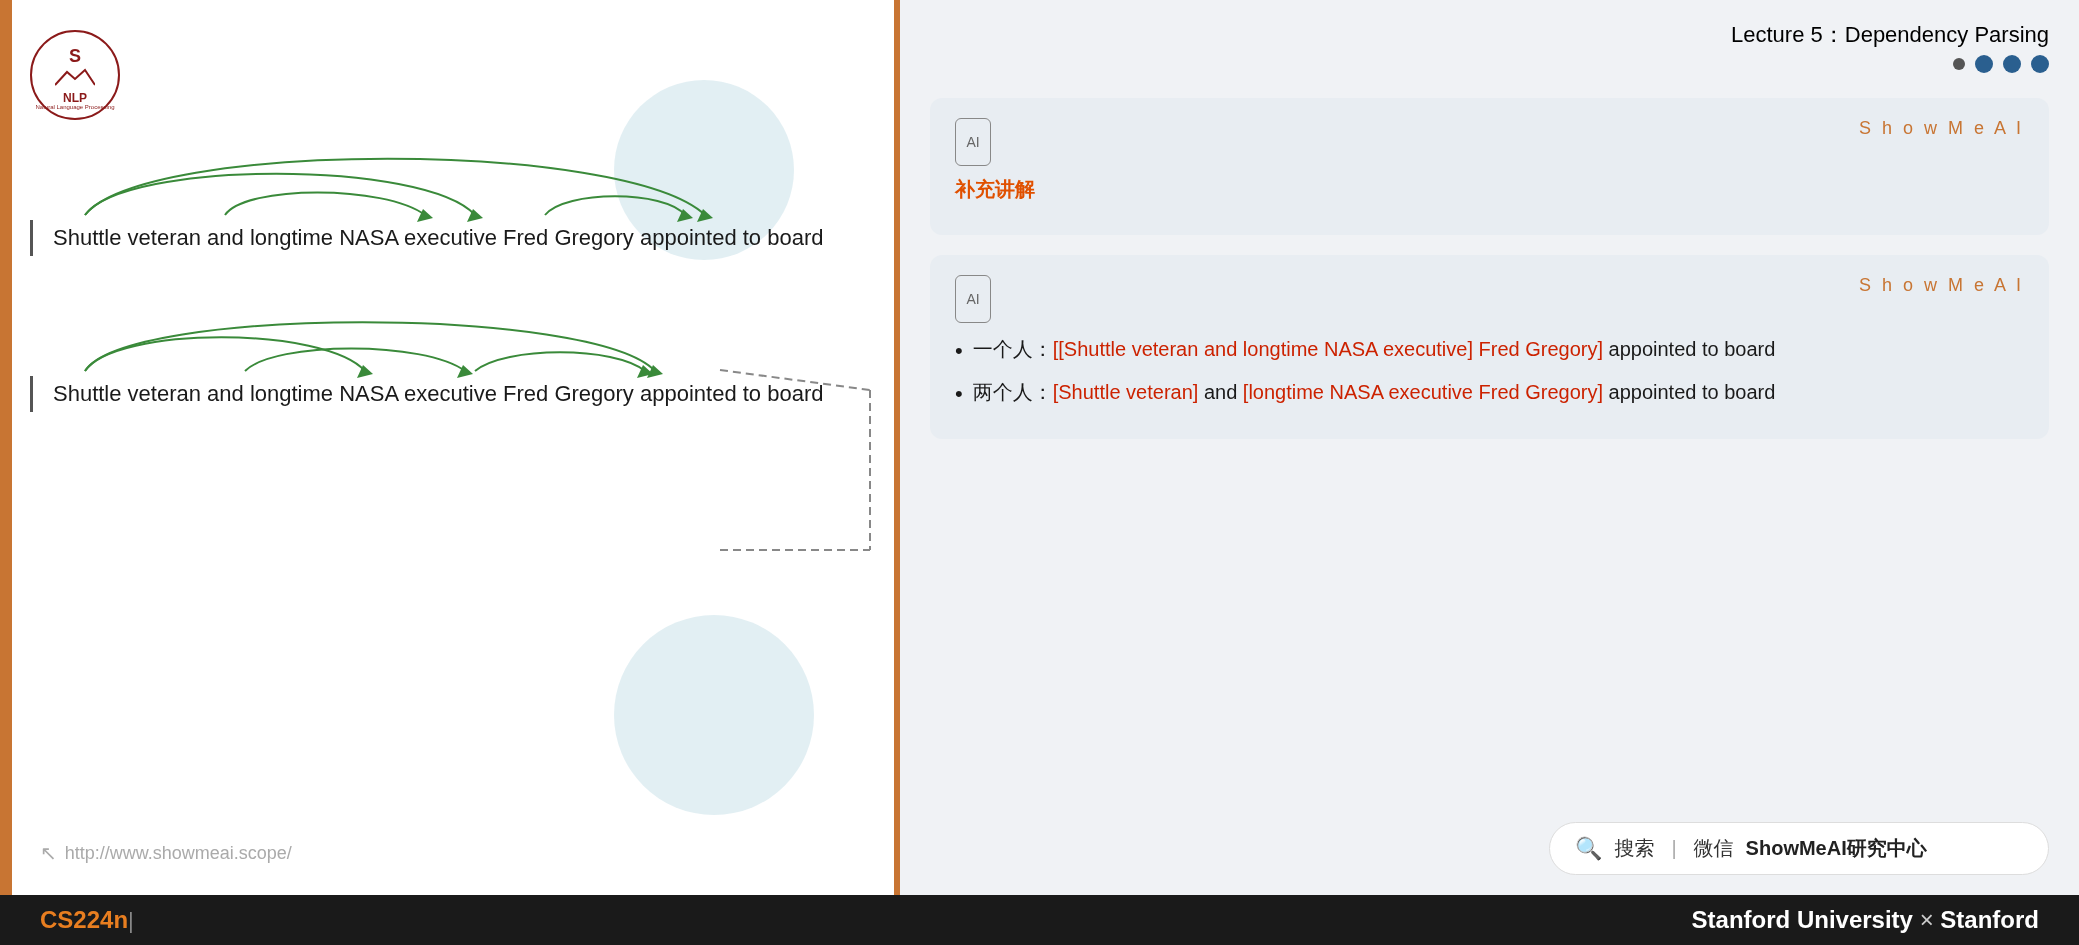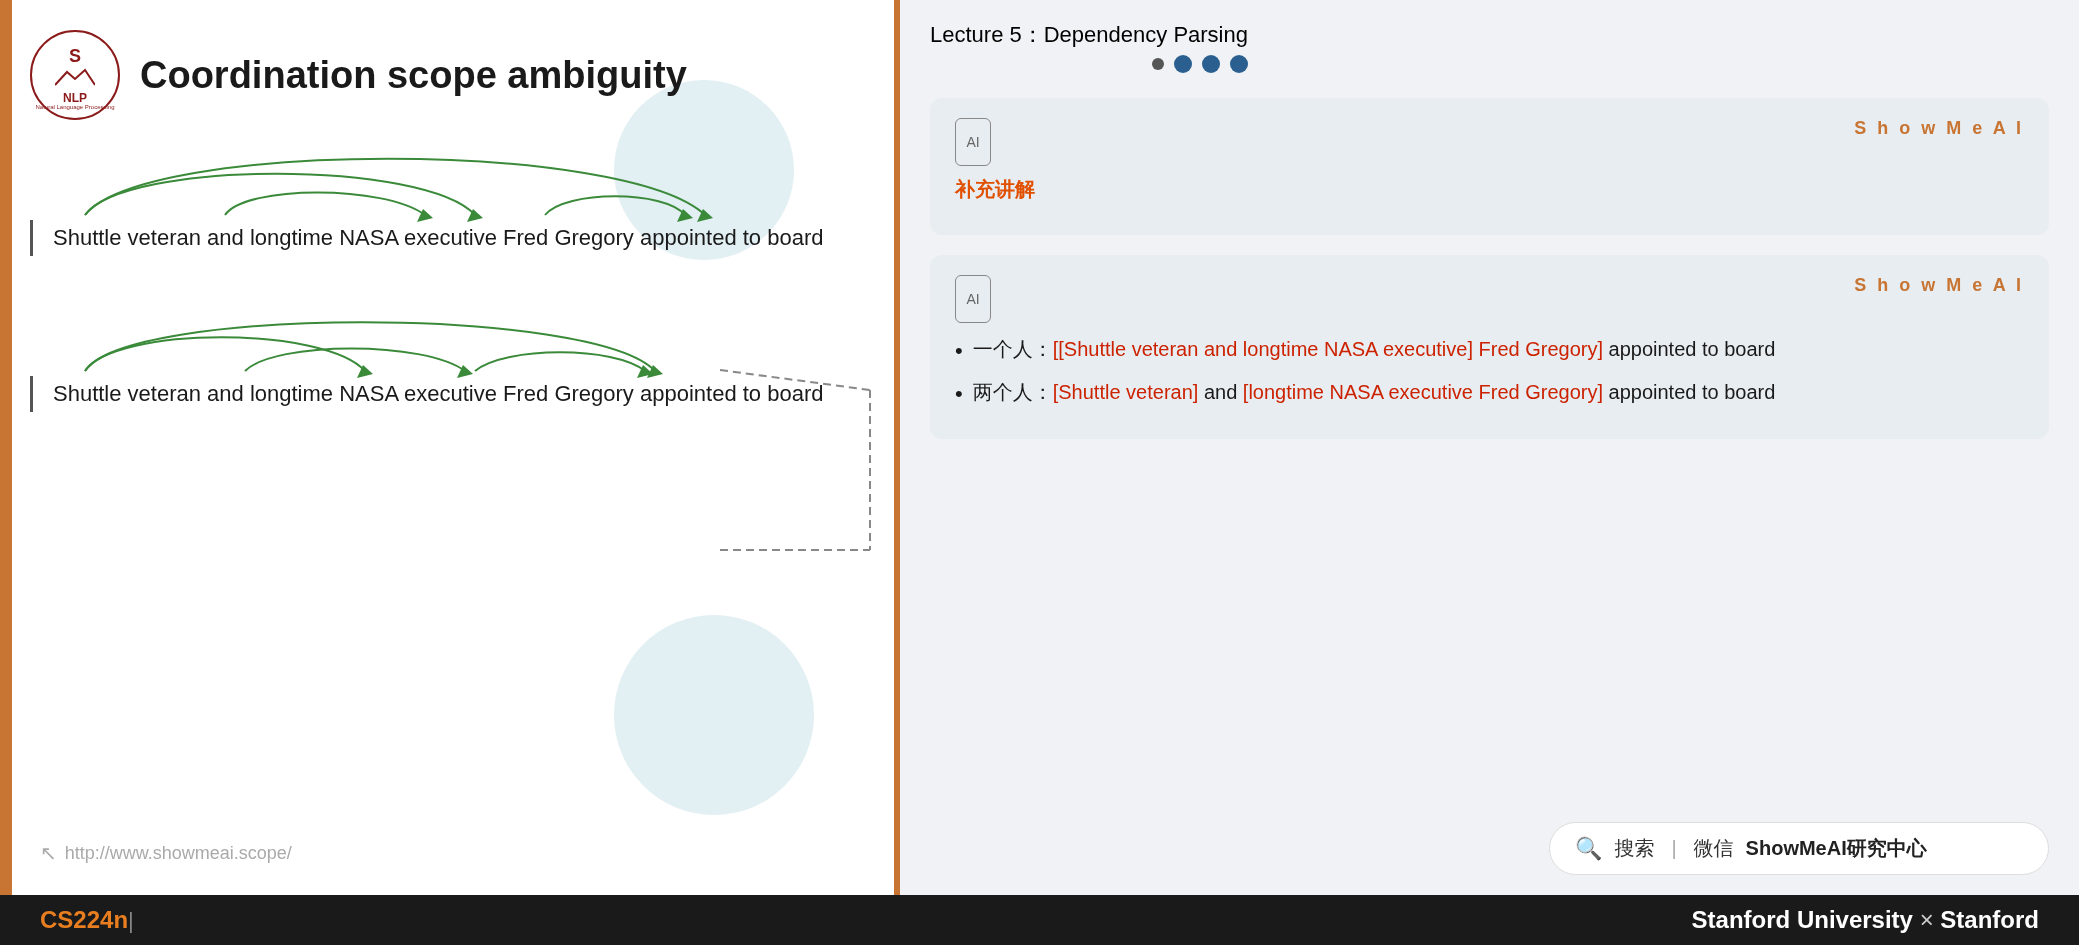--- a/index.html
+++ b/index.html
@@ -228,21 +228,21 @@
       align-items: center;
       justify-content: center;
       font-size: 14px;
       color: #666;
     }
 
     .showmeai-brand {
       font-size: 18px;
       color: #c87533;
       letter-spacing: 3px;
-      font-weight: 700;
+      font-weight: 400;
     }
 
     .card-subtitle {
       font-size: 20px;
       color: #e05000;
       font-weight: bold;
       margin-bottom: 12px;
     }
 
     .card-body {
@@ -338,21 +338,21 @@
       color: #cccccc;
     }
 
     .footer-right .bold-part {
       font-weight: bold;
       color: #ffffff;
     }
 
     .right-header-row {
       display: flex;
-      justify-content: flex-start;
+      justify-content: flex-end;
       align-items: center;
       margin-bottom: 5px;
     }
   </style>
 </head>
 <body>
 
 <div style="display:flex; flex-direction:column; width:2079px; height:945px;">
   <div class="main-container">
 
@@ -374,21 +374,20 @@
           <div class="stanford-logo">
             <div class="logo-inner">
               <div class="logo-s">S</div>
               <svg class="logo-mountain" viewBox="0 0 40 20">
                 <polyline points="0,18 12,5 20,12 30,3 40,18" fill="none" stroke="#8b1a1a" stroke-width="2"></polyline>
               </svg>
               <div class="logo-nlp">NLP</div>
             </div>
             <span class="logo-circle-text">Natural Language Processing</span>
           </div>
-          <div class="slide-title">Coordination scope ambiguity</div>
         </div>
 
         <div class="diagram-container">
 
           <div style="position:relative; margin-bottom: 120px; margin-top:40px;">
 
             <svg style="position:absolute; top:-90px; left:15px; width:750px; height:95px;" viewBox="0 0 750 95">
 
               <path d="M 40 85 C 100 10, 580 10, 660 85" fill="none" stroke="#3a8a3a" stroke-width="2"></path>
               <polygon points="658,79 668,88 652,92" fill="#3a8a3a"></polygon>

